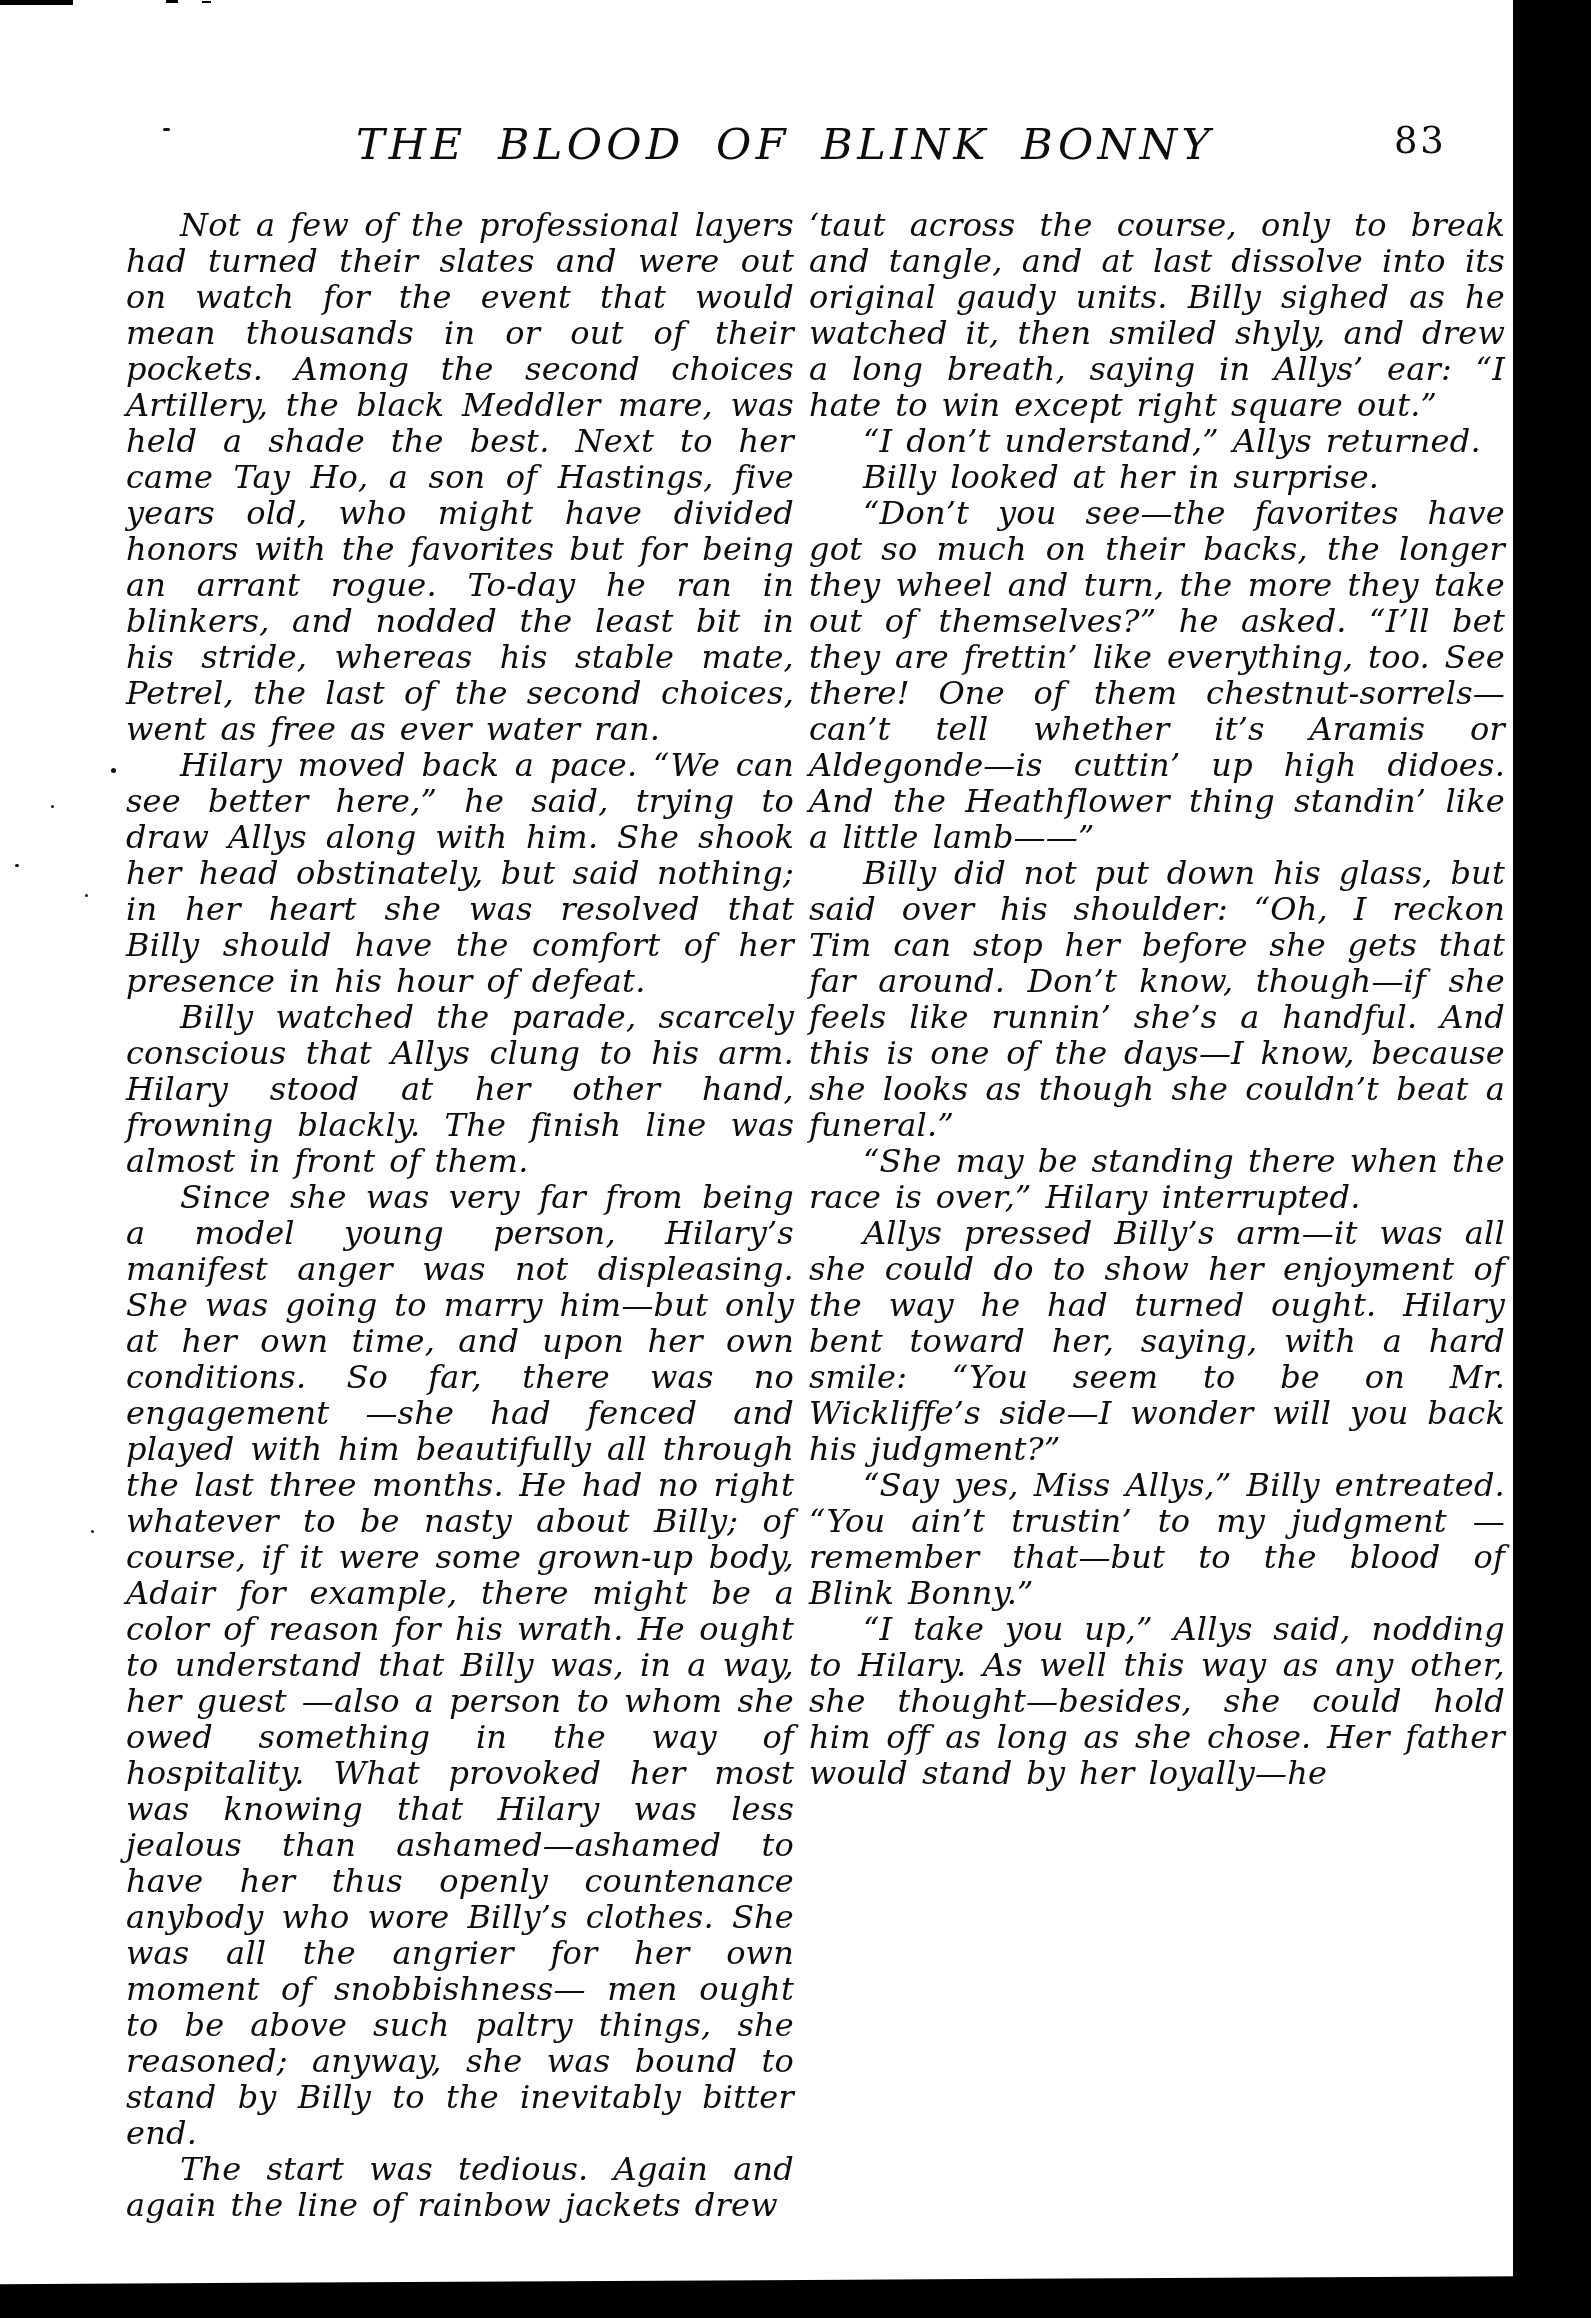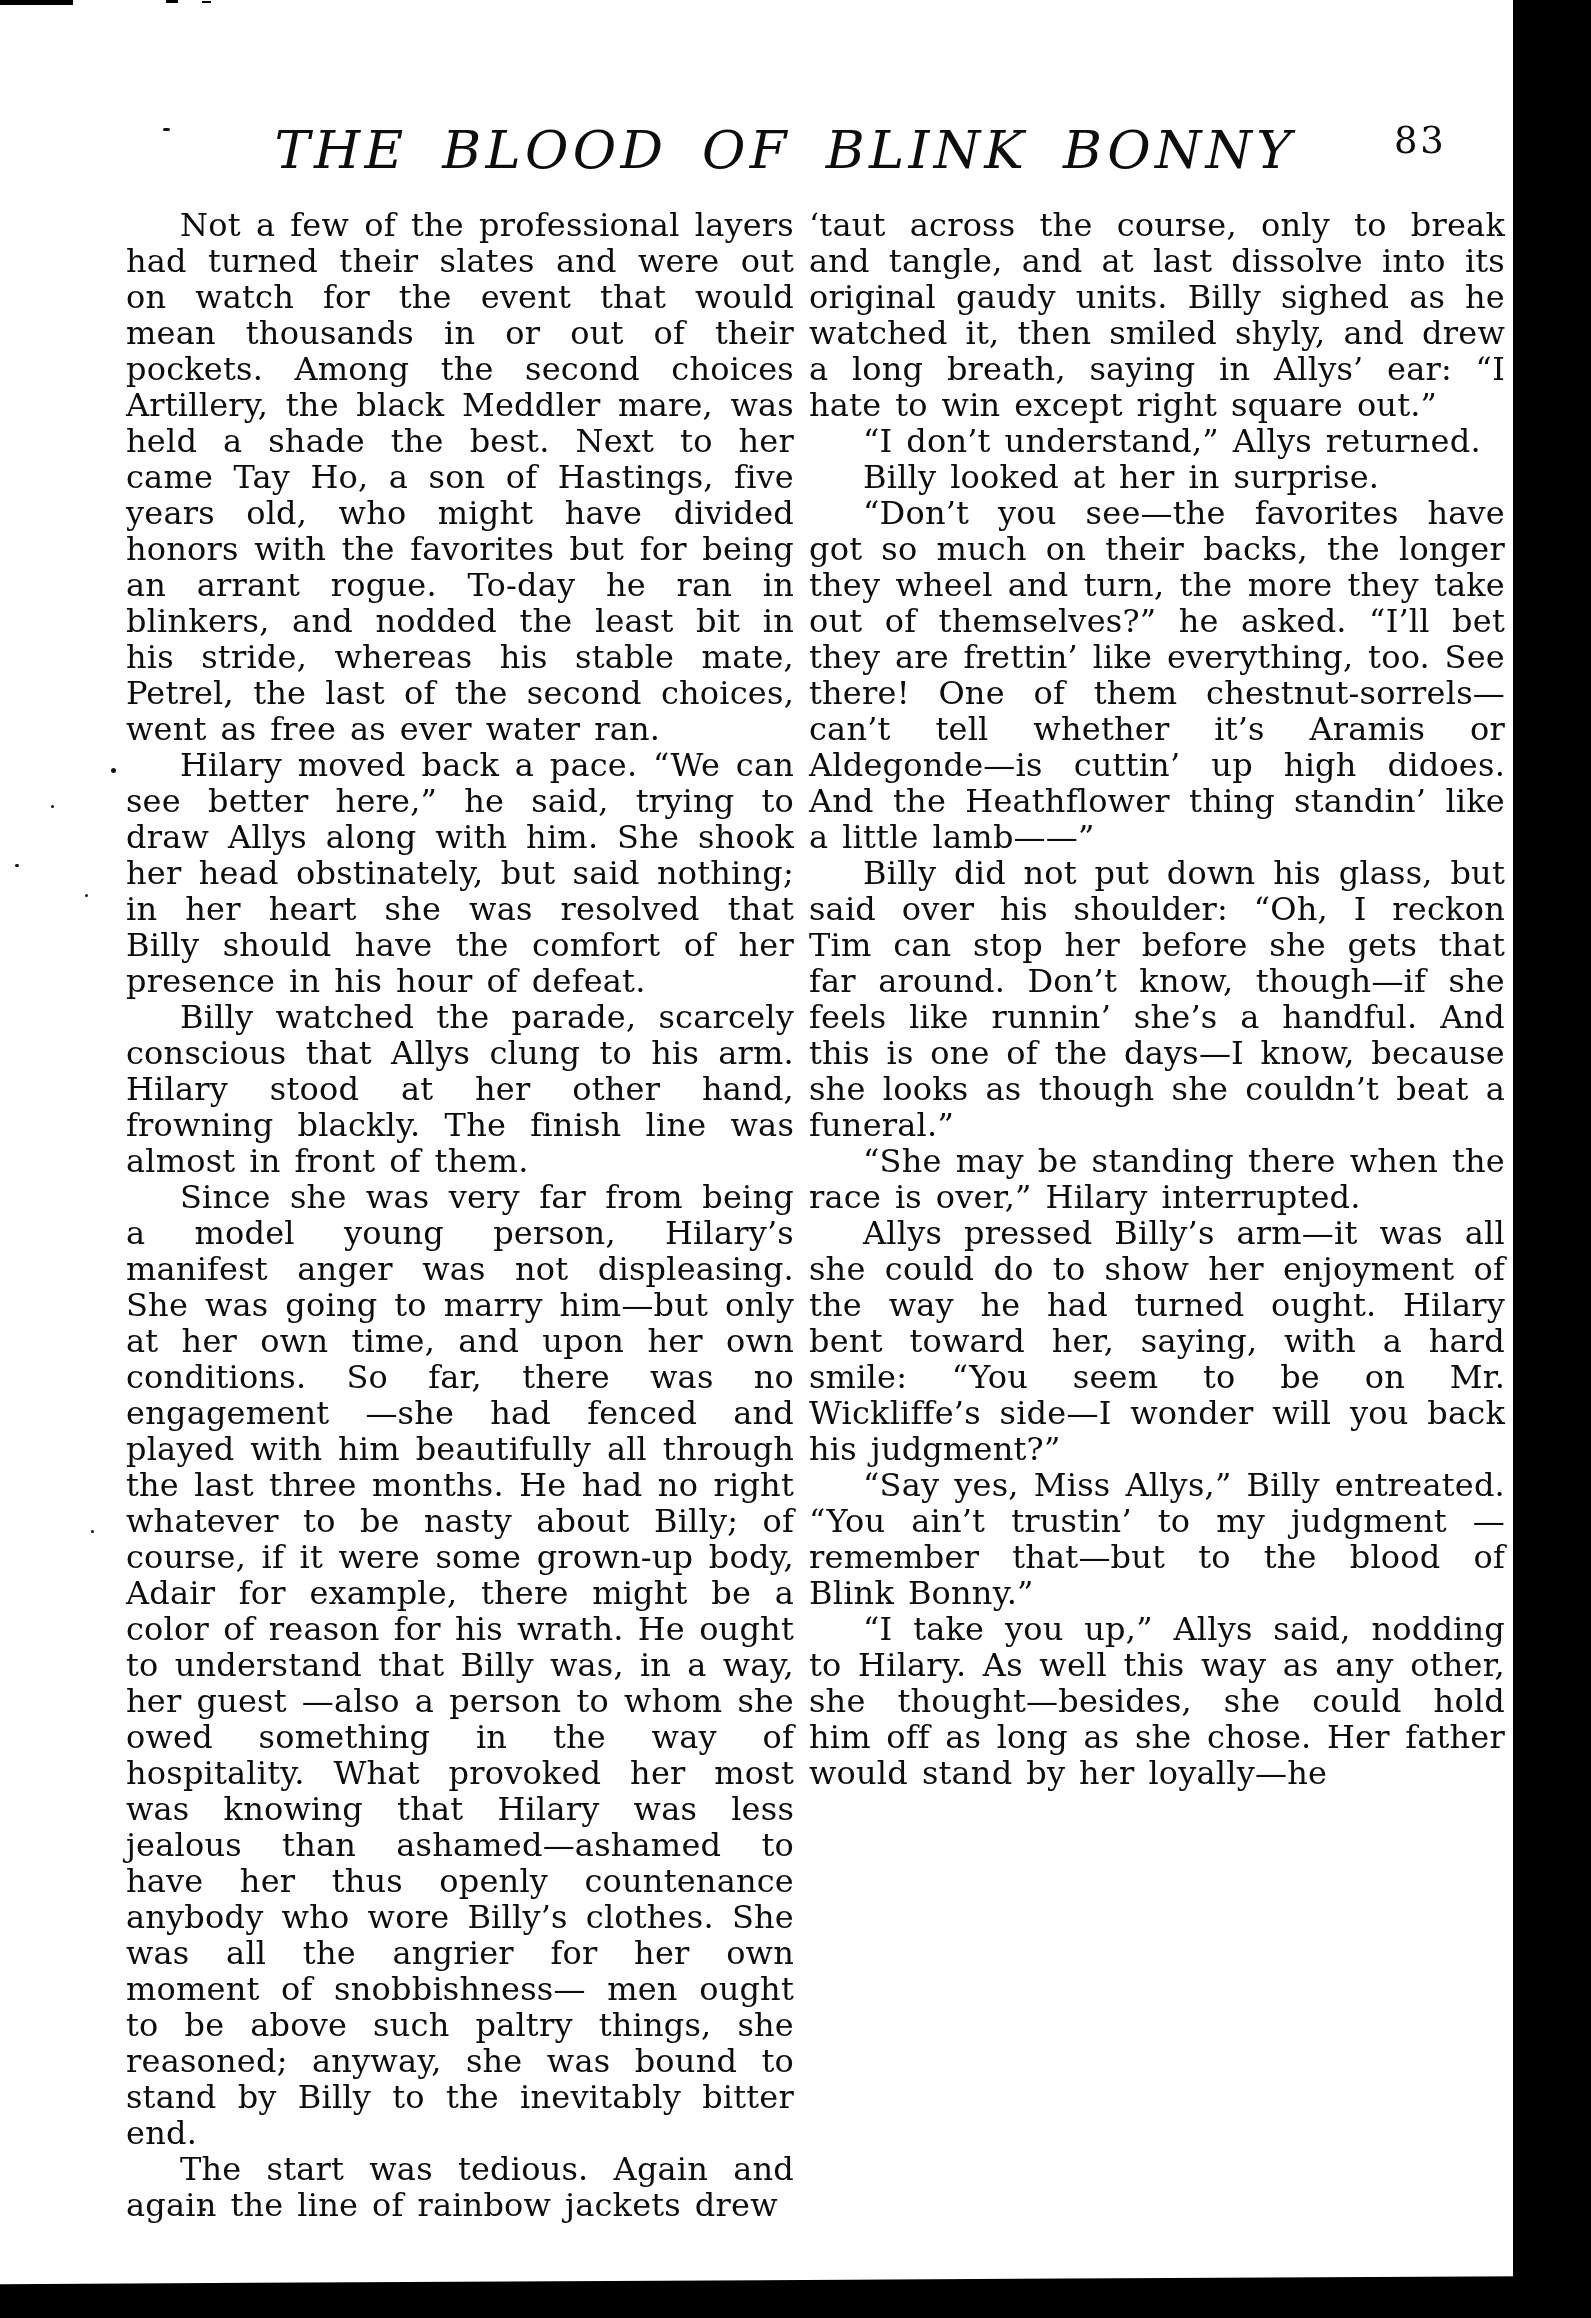--- a/index.html
+++ b/index.html
@@ -52,41 +52,42 @@
   .sp6 { left: 202px; top: 2208px; width:4.3px; height:3.4px; }
   .sp7 { left: 91px; top: 1530px; width:3.4px; height:3.4px; }
 
   
   .running-head {
     position: absolute;
     left: 126px; top: 119px;
     width: 1318px;
     text-align: center;
     font-style: italic;
-    font-size: 53px;
+    font-size: 43px;
     letter-spacing: 4.3px;
     word-spacing: 13.6px;
     white-space: nowrap;
   }
   .page-number {
     position: absolute;
     left: 1394px; top: 119px;
     font-size: 37px;
     letter-spacing: 2.6px;
   }
 
   
   .col {
     position: absolute;
     top: 207px;
     text-align: justify;
     font-size: 32px;
     line-height: 36px;
     word-spacing: 0.11em;
     letter-spacing: 0.2px;
+    font-style: italic;
   }
   .col-left  { left: 126px; width: 668px; }
   .col-right { left: 809px; width: 696px; }
   .col p { margin: 0; padding: 0; }
   .col p.indent { text-indent: 54px; }
 </style>
 </head>
 <body>
 
 <div class="page">

